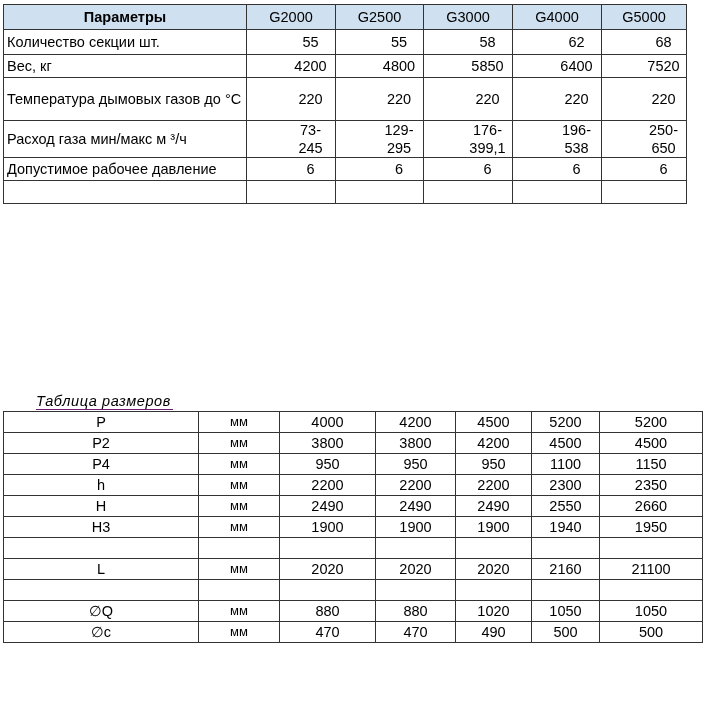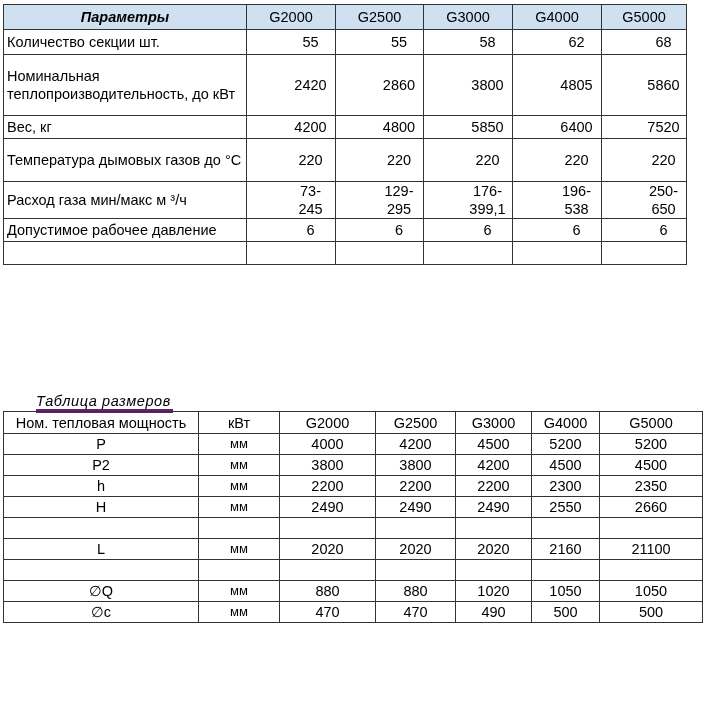--- a/index.html
+++ b/index.html
@@ -4,36 +4,36 @@
 <style>
   html, body { margin: 0; padding: 0; background: #ffffff; }
   body {
     width: 704px; height: 726px; position: relative; overflow: hidden;
     font-family: "Liberation Sans", sans-serif; color: #000;
   }
   table { border-collapse: collapse; table-layout: fixed; position: absolute; }
   td, th { border: 1px solid #333; padding: 0 3px; font-size: 14.5px; line-height: 18px; }
   #params { left: 3px; top: 4px; width: 684px; }
   #params th { background: #cfe0f0; height: 24px; font-weight: normal; text-align: center; }
-  #params th.first { font-weight: bold; font-style: italic; }
+  #params th.first { font-weight: bold; }
   #params td { text-align: center; padding-left: 42px; }
   #params td.label { text-align: left; padding-left: 3px; }
   #params tr.r1 td { height: 24px; margin-top: 10px; }
   #params tr.r2 td { height: 44px; }
   #params tr.r3 td { height: 60px; }
   #params tr.r4 td { height: 22px; }
   #params tr.r5 td { height: 24px; }
   #params tr.r6 td { height: 42px; margin-left: 24px; }
   #params tr.r7 td { height: 24px; margin-left: 36px; }
   #params tr.r8 td { height: 22px; }
   #params tr.r9 td { height: 22px; }
 
   #dims-caption {
     position: absolute; left: 36px; top: 393px; font-size: 14.5px; font-style: italic;
-    border-bottom: 4px solid #701a75; padding: 0 2px 0 0; letter-spacing: 0.6px;
+    border-bottom: 1px solid #701a75; padding: 0 2px 0 0; letter-spacing: 0.6px;
   }
   #dims { left: 3px; top: 411px; width: 699px; }
   #dims td { text-align: center; height: 20px; font-size: 14.5px; }
   #dims td.unit { font-size: 13px; }
   #dims tr.hdr td { height: 21px; }
   #dims tr.blank td { height: 20px; }
 </style>
 </head>
 <body>
 
@@ -56,28 +56,20 @@
     <th>G5000</th>
   </tr>
   <tr class="r1">
     <td class="label">Количество секции шт.</td>
     <td>55</td>
     <td>55</td>
     <td>58</td>
     <td>62</td>
     <td>68</td>
   </tr>
-  <tr class="r3">
-    <td class="label">Номинальная теплопроизводительность, до кВт</td>
-    <td>2420</td>
-    <td>2860</td>
-    <td>3800</td>
-    <td>4805</td>
-    <td>5860</td>
-  </tr>
   <tr class="r4">
     <td class="label">Вес, кг</td>
     <td>4200</td>
     <td>4800</td>
     <td>5850</td>
     <td>6400</td>
     <td>7520</td>
   </tr>
   <tr class="r6">
     <td class="label">Температура дымовых газов до °C</td>
@@ -120,65 +112,74 @@
   <colgroup>
     <col style="width:195px">
       <col style="width:81px">
       <col style="width:96px">
       <col style="width:80px">
       <col style="width:76px">
       <col style="width:68px">
       <col style="width:103px">
   </colgroup>
   <tbody>
-      <tr class="hdr">
-    <td>Ном. тепловая мощность</td>
-    <td>кВт</td>
-    <td>G2000</td>
-    <td>G2500</td>
-    <td>G3000</td>
-    <td>G4000</td>
-    <td>G5000</td>
-  </tr>
   <tr>
     <td>P</td>
     <td class="unit">мм</td>
     <td>4000</td>
     <td>4200</td>
     <td>4500</td>
     <td>5200</td>
     <td>5200</td>
   </tr>
   <tr>
     <td>P2</td>
     <td class="unit">мм</td>
     <td>3800</td>
     <td>3800</td>
     <td>4200</td>
     <td>4500</td>
     <td>4500</td>
   </tr>
   <tr>
+    <td>P4</td>
+    <td class="unit">мм</td>
+    <td>950</td>
+    <td>950</td>
+    <td>950</td>
+    <td>1100</td>
+    <td>1150</td>
+  </tr>
+  <tr>
     <td>h</td>
     <td class="unit">мм</td>
     <td>2200</td>
     <td>2200</td>
     <td>2200</td>
     <td>2300</td>
     <td>2350</td>
   </tr>
   <tr>
     <td>H</td>
     <td class="unit">мм</td>
     <td>2490</td>
     <td>2490</td>
     <td>2490</td>
     <td>2550</td>
     <td>2660</td>
   </tr>
+  <tr>
+    <td>H3</td>
+    <td class="unit">мм</td>
+    <td>1900</td>
+    <td>1900</td>
+    <td>1900</td>
+    <td>1940</td>
+    <td>1950</td>
+  </tr>
   <tr class="blank">
     <td></td>
     <td class="unit"></td>
     <td></td>
     <td></td>
     <td></td>
     <td></td>
     <td></td>
   </tr>
   <tr>

